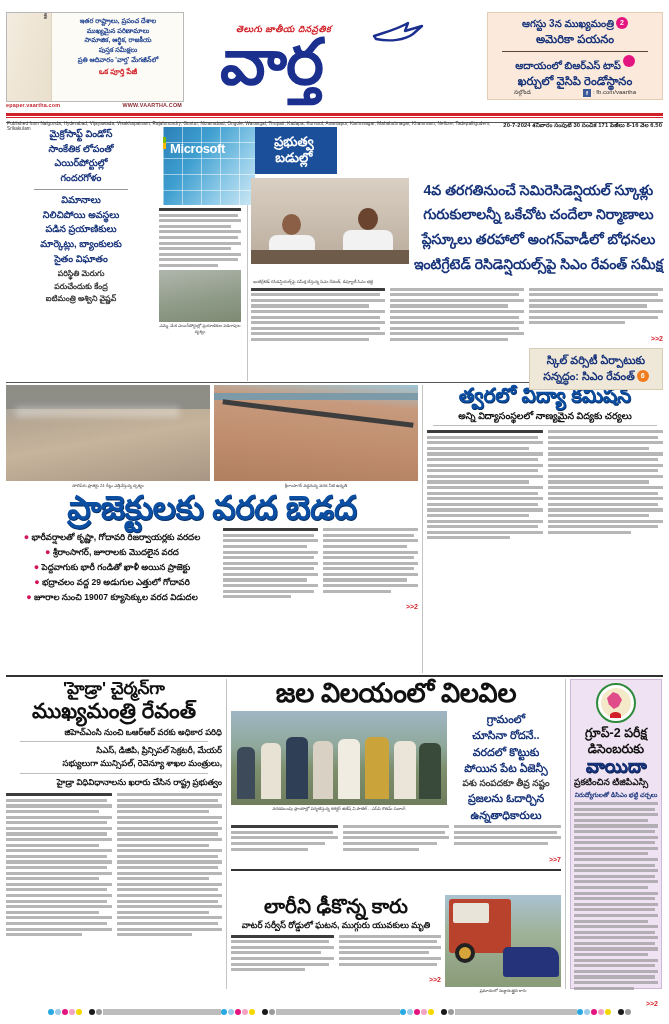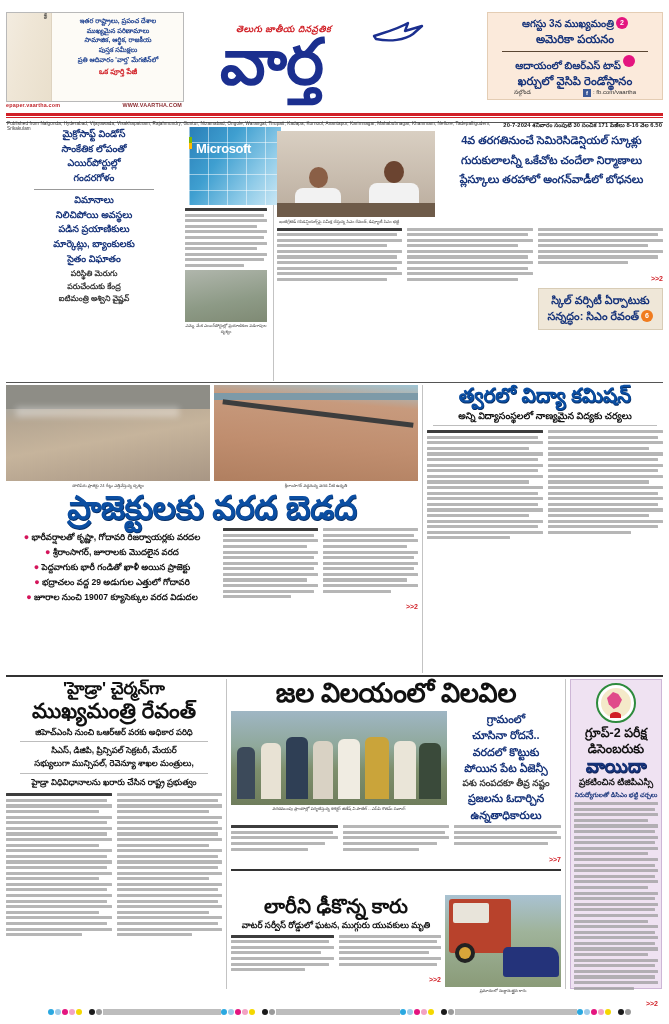--- a/index.html
+++ b/index.html
@@ -144,21 +144,21 @@
   
   .policy-tag{
     background:#1b4f99;color:#fff;font-weight:bold;font-size:13px;text-align:center;
     line-height:1.25;padding:7px 6px;width:86px;box-sizing:border-box;
   }
   .policy-head{
     font-size:31px;font-weight:bold;color:#d4145a;line-height:1;letter-spacing:-.5px;
     text-shadow:.6px .6px 0 #7a0030;flex:1;text-align:center;padding-top:2px;
   }
   .deck-line{
-    font-size:11px;font-weight:bold;color:#16337a;line-height:1.78;text-align:center;white-space:nowrap;
+    font-size:14px;font-weight:bold;color:#16337a;line-height:1.78;text-align:center;white-space:nowrap;
   }
   .cm-photo{
     width:158px;height:86px;position:relative;overflow:hidden;
     background:linear-gradient(180deg,#d9cfc2 0%,#c8bcae 55%,#b9ab9c 100%);
   }
   .person{position:absolute;bottom:0;}
   .person .head{border-radius:50%;background:#8a5f46;}
   .person .body{background:#f2f2f2;border-radius:8px 8px 0 0;}
 
   .teaser{
@@ -183,21 +183,21 @@
 
   
   .edu-head{font-size:20px;font-weight:bold;color:#0b4ea2;text-align:center;line-height:1.05;
     text-shadow:.5px .5px 0 #062d63;}
   .edu-sub{font-size:9.4px;font-weight:bold;color:#111;text-align:center;line-height:1.5;}
   .edu-sub2{font-size:9.8px;font-weight:bold;color:#111;text-align:center;line-height:1.5;}
 
   
   .hydra-h1{font-size:17px;font-weight:bold;color:#111;text-align:center;line-height:1.2;}
   .hydra-h2{font-size:21px;font-weight:bold;color:#111;text-align:center;line-height:1.15;}
-  .hydra-d{font-size:8.4px;font-weight:bold;color:#111;text-align:center;line-height:1.6;}
+  .hydra-d{font-size:8.4px;font-weight:bold;color:#111;text-align:right;line-height:1.6;}
 
   
   .jala-head{font-size:27px;font-weight:bold;color:#111;text-align:center;line-height:1.1;letter-spacing:-.4px;}
   .jala-deck{font-size:11px;font-weight:bold;color:#16337a;text-align:center;line-height:1.5;}
   .jala-deck .sm{font-size:9px;color:#333;}
   .grp-photo{
     height:94px;position:relative;overflow:hidden;
     background:linear-gradient(180deg,#9fb6c4 0%,#8fa89a 38%,#7e8f6d 62%,#6f7d5c 100%);
   }
   .lorry-head{font-size:20px;font-weight:bold;color:#111;text-align:center;line-height:1.15;}
@@ -212,21 +212,21 @@
   .g2-emblem{width:36px;height:36px;margin:0 auto;border-radius:50%;background:#fff;border:2px solid #2e8b3d;
     position:relative;overflow:hidden;}
   .g2-emblem .inner{position:absolute;inset:3px;border-radius:50%;background:#f4e9c9;}
   .g2-emblem .map{position:absolute;left:9px;top:7px;width:15px;height:17px;background:#e04b8a;
     clip-path:polygon(40% 0,75% 12%,100% 45%,78% 86%,45% 100%,12% 72%,0 35%);}
   .g2-emblem .flower{position:absolute;left:12px;bottom:3px;width:11px;height:6px;background:#d12027;
     border-radius:50% 50% 0 0;}
   .g2-h1{font-size:12.5px;font-weight:bold;color:#111;text-align:center;line-height:1.25;}
   .g2-h2{font-size:18px;font-weight:bold;color:#16337a;text-align:center;line-height:1.1;
     text-shadow:.5px .5px 0 #0d1f52;}
-  .g2-h3{font-size:9px;font-weight:bold;color:#111;text-align:center;}
+  .g2-h3{font-size:9px;font-weight:bold;color:#111;text-align:left;}
   .g2-h4{font-size:6.2px;font-weight:bold;color:#16337a;text-align:center;}
 
   
   .regbar{position:absolute;left:0;bottom:8px;width:669px;height:9px;display:flex;align-items:center;}
   .reg-group{display:flex;align-items:center;gap:1px;margin-right:1px;}
   .reg-dot{width:6px;height:6px;border-radius:50%;}
   .reg-bar{height:6px;background:#bdbdbd;}
 </style>
 </head>
 <body>
@@ -340,38 +340,40 @@
           <span class="s4"></span>
       </div>
       <div class="photo" style="height:52px;margin-top:2px;background:linear-gradient(170deg,#b0b6ac,#8d9a86 60%,#7f8a74);"></div>
       <div class="cap">ఎమ్మె. మేక ఎయిర్‌పోర్టుల్లో ప్రయాణికుల పడిగాపుల దృశ్యం</div>
     </div>
 
     <div class="rule-v" style="margin:0 3px;"></div>
 
     <div style="flex:1;">
       <div style="display:flex;align-items:stretch;">
+        <div class="policy-tag">ప్రభుత్వ బడుల్లో</div>
       </div>
 
       <div style="display:flex;margin-top:4px;">
         <div class="cm-photo">
           <div class="person" style="left:18px;width:46px;height:50px;">
             <div class="head" style="width:19px;height:21px;margin:0 auto;"></div>
             <div class="body" style="width:46px;height:30px;"></div>
           </div>
           <div class="person" style="left:92px;width:50px;height:56px;">
             <div class="head" style="width:20px;height:22px;margin:0 auto;background:#6b4430;"></div>
             <div class="body" style="width:50px;height:35px;"></div>
           </div>
           <div style="position:absolute;left:0;right:0;bottom:0;height:14px;background:#6e5b49;"></div>
         </div>
         <div style="flex:1;padding-left:5px;">
           <div class="deck-line">4వ తరగతినుంచే సెమిరెసిడెన్షియల్ స్కూళ్లు</div>
           <div class="deck-line">గురుకులాలన్నీ ఒకేచోట చందేలా నిర్మాణాలు</div>
           <div class="deck-line">ప్లేస్కూలు తరహాలో అంగన్‌వాడీలో బోధనలు</div>
+          <div class="deck-line">ఇంటిగ్రేటెడ్ రెసిడెన్షియల్స్‌పై సిఎం రేవంత్ సమీక్ష</div>
         </div>
       </div>
       <div class="cap" style="text-align:left;padding-left:2px;">ఇంటిగ్రేటెడ్ రెసిడెన్షియల్స్‌పై సమీక్ష చేస్తున్న సిఎం రేవంత్, డిప్యూటీ సిఎం భట్టి</div>
 
       <div style="display:flex;gap:5px;margin-top:1px;">
         <div style="flex:1;" class="fake-text lead-bold">
           <span class="s1"></span>
             <span class="s2"></span>
             <span class="s1"></span>
             <span class="s3"></span>

